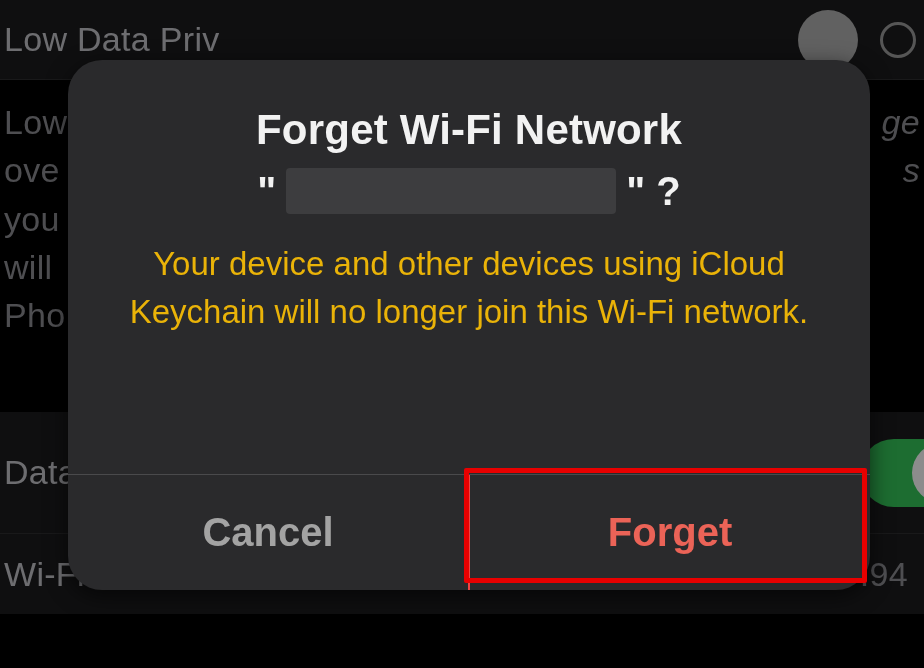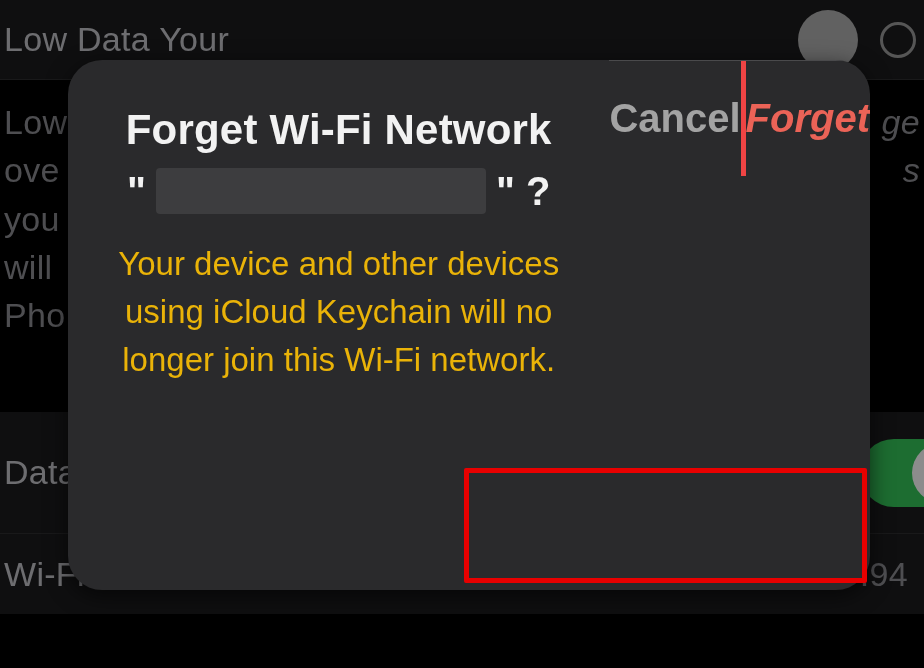--- a/index.html
+++ b/index.html
@@ -71,21 +71,21 @@
     .modal {
       position: absolute;
       top: 60px;
       left: 68px;
       width: 802px;
       height: 530px;
       background: #2a2a2c;
       border-radius: 34px;
       box-shadow: 0 6px 22px rgba(0,0,0,0.6);
       display: flex;
-      flex-direction: row;
+      flex-direction: column;
       overflow: hidden;
     }
     .modal .content {
       flex: 1;
       padding: 46px 36px 30px;
       text-align: center;
       color: #e8e8ea;
     }
     .modal h1 {
       font-size: 42px;
@@ -123,42 +123,42 @@
     }
     .modal .buttons button {
       flex: 1;
       background: transparent;
       border: none;
       font-size: 40px;
       font-family: inherit;
       cursor: pointer;
       font-weight: 600;
     }
-    .modal .buttons button + button { border-left: 5px solid #ef4444; font-style: italic; }
+    .modal .buttons button + button { border-left: 2px solid #ef4444; }
     .btn-cancel { color: #a3a3a3; }
     .btn-forget { color: #eb6357; }
 
     
     .highlight {
       position: absolute;
       left: 464px;
       top: 468px;
       width: 403px;
       height: 115px;
       border: 5px solid #e80000;
       border-radius: 2px;
       pointer-events: none;
     }
   </style>
 </head>
 <body>
 
 <div class="bg">
   <div class="row">
-    <span class="lbl">Low Data Your</span>
+    <span class="lbl">Low Data Priv</span>
     <span class="toggle-frag">
       <span class="knob"></span>
       <span class="ring"></span>
     </span>
   </div>
 
   <div class="desc-block">
     <div style="display:flex;justify-content:space-between;padding-right:4px;">
       <div style="white-space:pre-line;">Low
 ove

